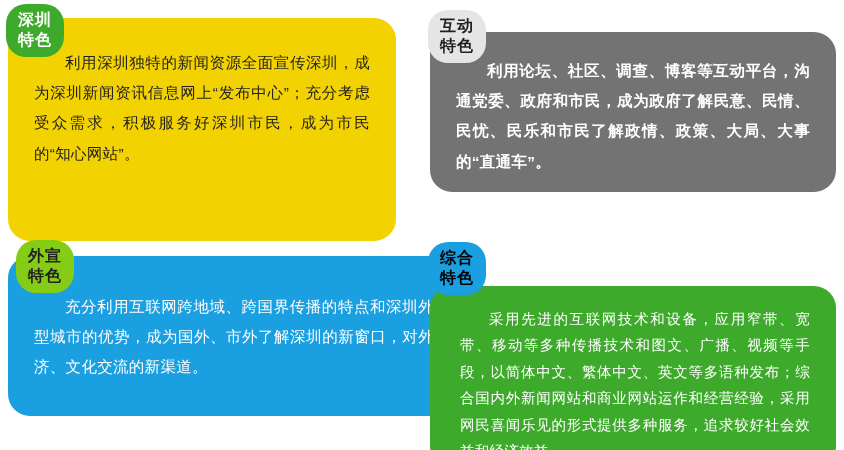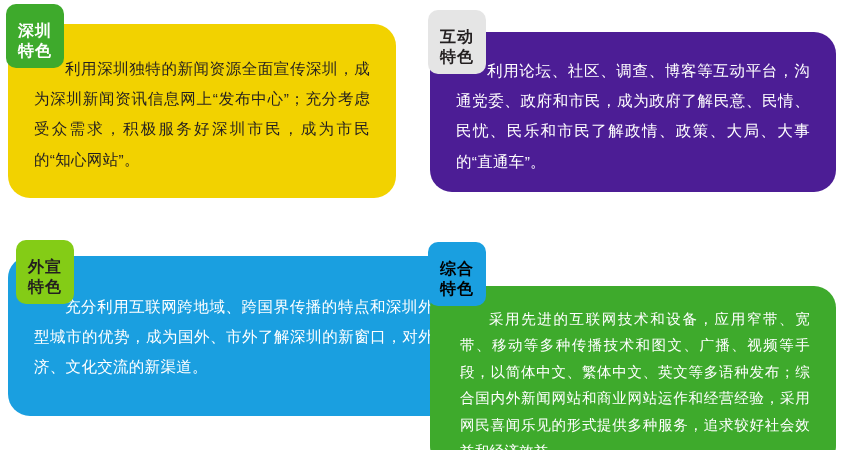--- a/index.html
+++ b/index.html
@@ -18,27 +18,27 @@
     width: 844px;
     height: 450px;
   }
   .card {
     position: absolute;
     box-sizing: border-box;
     border-radius: 22px;
     color: #ffffff;
   }
   
-  .card-tl { left: 8px;   top: 24px;  width: 388px; height: 174px; }
+  .card-tl { left: 8px;   top: 18px;  width: 388px; height: 223px; }
   .card-tr { left: 430px; top: 32px;  width: 406px; height: 160px; }
   .card-bl { left: 8px;   top: 256px; width: 468px; height: 160px; }
   .card-br { left: 430px; top: 258px; width: 406px; height: 182px; }
 
   .card-yellow { background: #f2d200; }
-  .card-red    { background: #4c1d95; }
+  .card-red    { background: #737373; font-weight: bold; }
   .card-blue   { background: #1a9fe0; }
   .card-green  { background: #3eaa2c; margin-top: 28px; }
 
   .card-body {
     padding: 22px 26px 18px 26px;
     font-size: 15.5px;
     line-height: 1.95;
     letter-spacing: 0.3px;
     text-align: justify;
   }
@@ -49,22 +49,22 @@
 
   .card-tl .card-body { padding-top: 30px; text-indent: 2em; }
   .card-tr .card-body { padding-top: 24px; text-indent: 2em; }
   .card-bl .card-body { padding-top: 36px; text-indent: 2em; }
   .card-br .card-body { padding-top: 20px; padding-left: 30px; font-size: 14.5px; line-height: 1.82; text-indent: 2em; }
 
   
   .badge {
     position: absolute;
     box-sizing: border-box;
-    border-radius: 10px;
-    padding: 17px 12px 7px 12px;
+    border-radius: 20px;
+    padding: 6px 12px 7px 12px;
     font-size: 16px;
     font-weight: bold;
     line-height: 1.25;
     text-align: center;
     white-space: pre-line;
     letter-spacing: 1px;
   }
   .badge-tl { left: 6px;   top: 4px;   background: #3eaa2c; color: #ffffff; }
   .badge-tr { left: 428px; top: 10px;  background: #e5e5e5; color: #231f20; }
   .badge-bl { left: 16px;   top: 240px; background: #84cc16; color: #231f20; }

